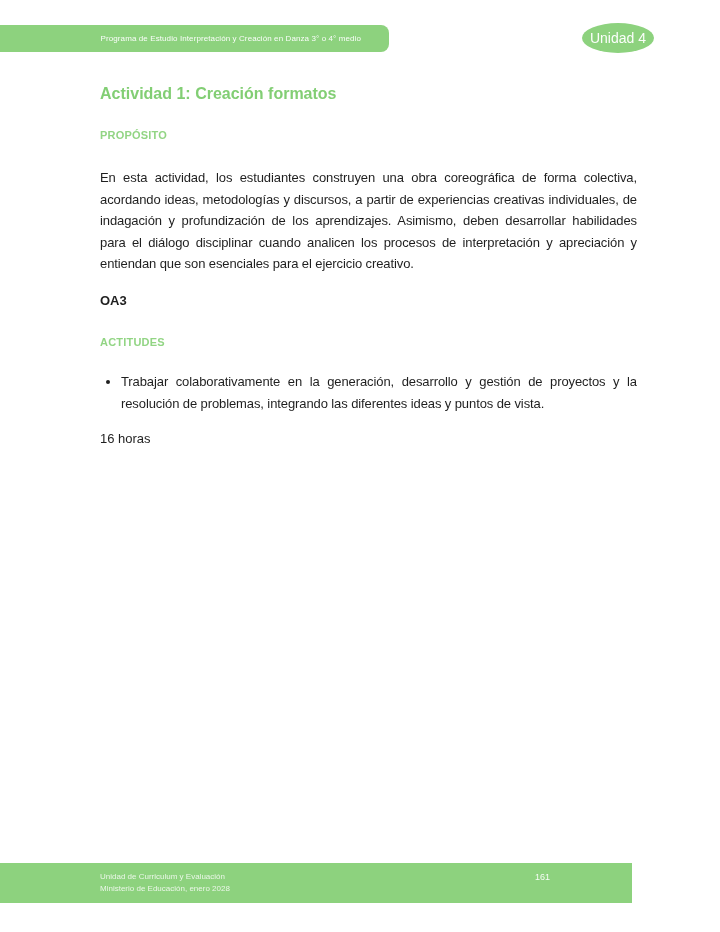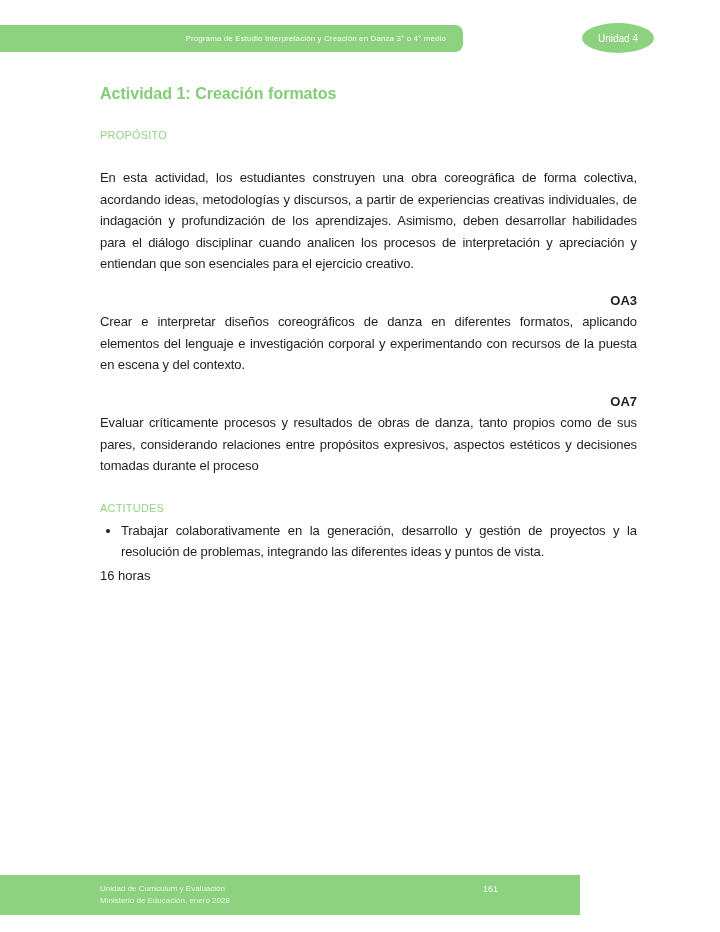--- a/index.html
+++ b/index.html
@@ -14,28 +14,28 @@
     width: 720px;
     height: 932px;
     background: #ffffff;
   }
 
   
   .header-bar {
     position: absolute;
     top: 25px;
     left: 0;
-    width: 463px;
+    width: 389px;
     height: 27px;
     background: var(--accent-green, #8dd27e);
     border-radius: 0 8px 8px 0;
     display: flex;
     align-items: center;
     justify-content: flex-end;
-    padding-right: 17px;
+    padding-right: 28px;
   }
   .header-bar span {
     color: rgba(255,255,255,0.96);
     font-size: 8px;
     letter-spacing: 0.1px;
     white-space: nowrap;
   }
   .unit-badge {
     position: absolute;
     left: 582px;
@@ -43,87 +43,85 @@
     width: 72px;
     height: 30px;
     background: var(--accent-green, #8dd27e);
     border-radius: 50%;
     display: flex;
     align-items: center;
     justify-content: center;
   }
   .unit-badge span {
     color: rgba(255,255,255,0.97);
-    font-size: 10px;
+    font-size: 14px;
   }
 
   
   .content {
     position: absolute;
     left: 100px;
     top: 84px;
     width: 537px;
     color: #1f1f1f;
   }
   .title {
     font-size: 16px;
     line-height: 20px;
     font-weight: bold;
     color: var(--title-green, #82ce74);
   }
   .label {
     margin-top: 24px;
     font-size: 11px;
     line-height: 14px;
-    font-weight: normal;
+    font-weight: bold;
     color: var(--heading-green, #92d584);
     letter-spacing: 0.2px;
   }
   .para {
     margin-top: 25px;
     font-size: 13px;
     line-height: 21.5px;
     text-align: justify;
     letter-spacing: -0.1px;
   }
   .oa-block { margin-top: 15px; }
   .oa-code {
     font-size: 13px;
     line-height: 21.5px;
     font-weight: bold;
-    text-align: right;
   }
   .oa-block .para { margin-top: 0; }
   .bullets {
-    margin-top: 5px;
+    margin-top: 22px;
     padding-left: 21px;
     list-style: disc;
   }
   .bullets li {
     font-size: 13px;
     line-height: 21.5px;
     text-align: justify;
     letter-spacing: -0.1px;
   }
   .duration-value {
-    margin-top: 3px;
+    margin-top: 15px;
     font-size: 13px;
     line-height: 19px;
     text-align: left;
   }
 
   
   .footer-bar {
     position: absolute;
     left: 0;
     top: 863px;
-    width: 580px;
+    width: 632px;
     height: 40px;
     background: var(--accent-green, #8dd27e);
-    margin-top: 12px;
   }
   .footer-credits {
     position: absolute;
     left: 100px;
     top: 8px;
     font-size: 8px;
     line-height: 12px;
     color: rgba(255,255,255,0.82);
   }
   .footer-page {
@@ -151,27 +149,22 @@
 
     <h1 class="title">Actividad 1: Creación formatos</h1>
 
     <div class="label">PROPÓSITO</div>
 
     <p class="para">En esta actividad, los estudiantes construyen una obra coreográfica de forma colectiva, acordando ideas, metodologías y discursos, a partir de experiencias creativas individuales, de indagación y profundización de los aprendizajes. Asimismo, deben desarrollar habilidades para el diálogo disciplinar cuando analicen los procesos de interpretación y apreciación y entiendan que son esenciales para el ejercicio creativo.</p>
 
 
     <div class="oa-block">
       <div class="oa-code">OA3</div>
-      <p class="para">Crear e interpretar diseños coreográficos de danza en diferentes formatos, aplicando elementos del lenguaje e investigación corporal y experimentando con recursos de la puesta en escena y del contexto.</p>
     </div>
 
-    <div class="oa-block">
-      <div class="oa-code">OA7</div>
-      <p class="para">Evaluar críticamente procesos y resultados de obras de danza, tanto propios como de sus pares, considerando relaciones entre propósitos expresivos, aspectos estéticos y decisiones tomadas durante el proceso</p>
-    </div>
 
     <div class="label">ACTITUDES</div>
 
     <ul class="bullets">
       <li>Trabajar colaborativamente en la generación, desarrollo y gestión de proyectos y la resolución de problemas, integrando las diferentes ideas y puntos de vista.</li>
     </ul>
 
 
     <p class="duration-value">16 horas</p>
 

